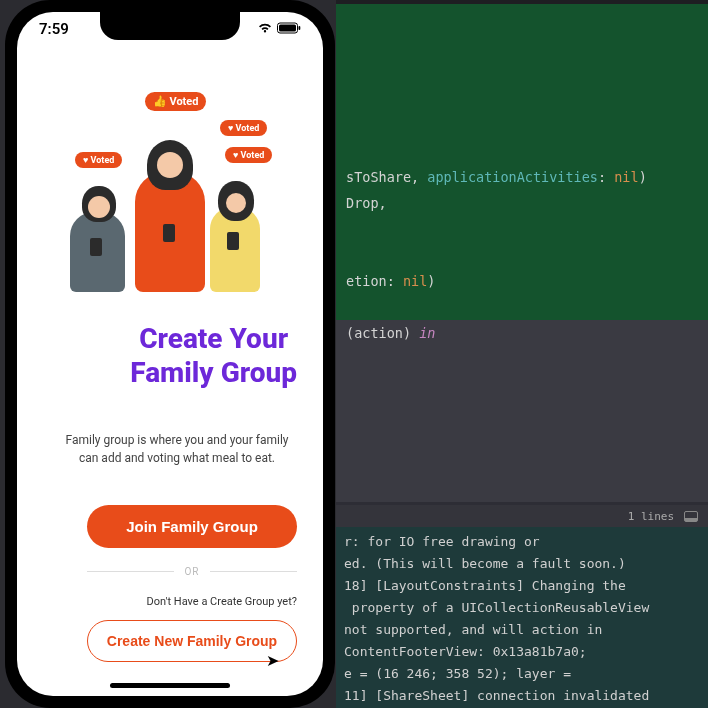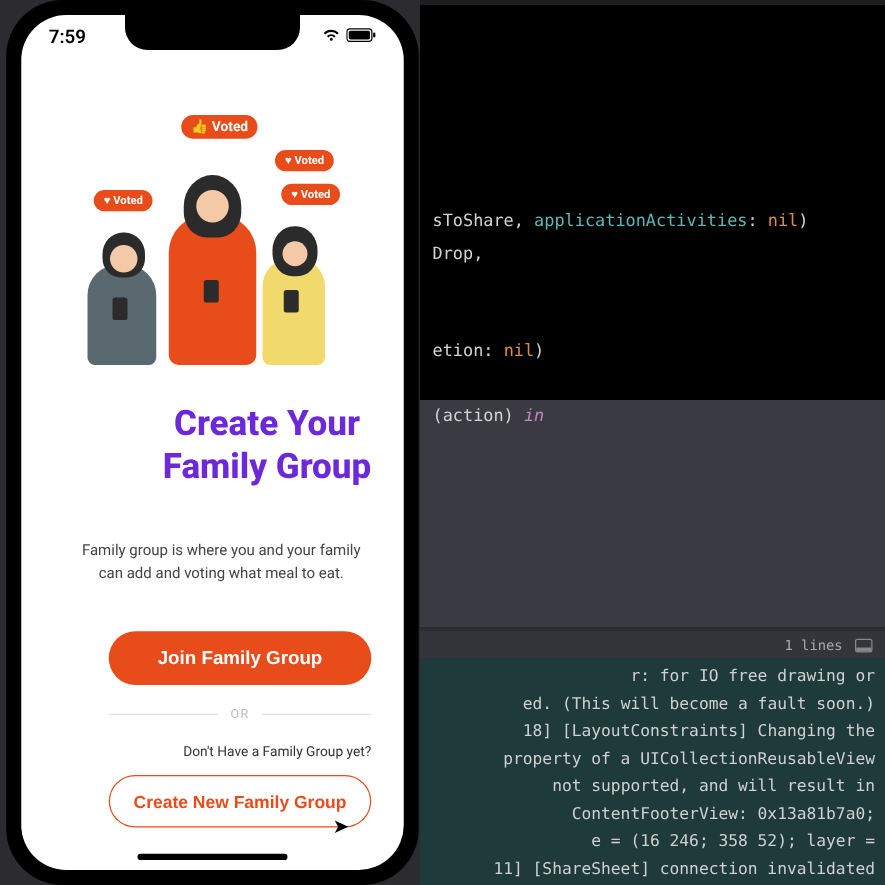--- a/index.html
+++ b/index.html
@@ -151,21 +151,21 @@
   font-family: "SF Mono", Menlo, monospace; font-size: 13.5px;
   color: #c8c8c8; overflow: hidden;
 }
 .editor-top {
   height: 4px; background: #1e1e22;
 }
 .code-body {
   padding: 0 10px;
   line-height: 26px;
   position: relative;
-  background: #000000;
+  background: #14532d;
 }
 .code-line { white-space: pre; }
 .gap1 { height: 160px; }
 .gap2 { height: 26px; }
 .highlight-block {
   background: #3a3a42;
   margin: 0 -10px; padding: 0 10px;
 }
 .k-teal { color: #5fb8b8; }
 .k-orange { color: #d88e4e; }
@@ -188,21 +188,21 @@
 }
 
 
 .console {
   position: absolute; left: 336px; top: 527px; right: 0; bottom: 0;
   background: #1e3a3a;
   font-family: "SF Mono", Menlo, monospace;
   font-size: 13px; line-height: 22px;
   color: #d0d0d0; padding: 4px 8px;
 }
-.console-line { white-space: pre-wrap; text-align: right; }
+.console-line { white-space: pre-wrap; }
 </style>
 </head>
 <body>
 
 <div class="phone">
   <div class="screen">
     <div class="notch"></div>
     <div class="status-bar">
       <span>7:59</span>
       <span class="status-icons">
@@ -243,21 +243,21 @@
       <p class="subtitle">Family group is where you and your family can add and voting what meal to eat.</p>
 
       <button class="btn-primary">Join Family Group</button>
 
       <div class="divider">
         <div class="divider-line"></div>
         <span class="divider-text">OR</span>
         <div class="divider-line"></div>
       </div>
 
-      <div class="prompt-text">Don't Have a Family Group yet?</div>
+      <div class="prompt-text">Don't Have a Create Group yet?</div>
 
       <button class="btn-secondary">Create New Family Group</button>
     </div>
 
     <div class="home-indicator"></div>
   </div>
 </div>
 
 <span class="cursor">➤</span>
 
@@ -286,18 +286,18 @@
 <div class="lines-footer">
   <span>1 lines</span>
   <span class="panel-icon"></span>
 </div>
 
 <div class="console">
   <div class="console-line">r: for IO free drawing or</div>
   <div class="console-line">ed. (This will become a fault soon.)</div>
   <div class="console-line">18] [LayoutConstraints] Changing the</div>
   <div class="console-line"> property of a UICollectionReusableView</div>
-  <div class="console-line">not supported, and will result in</div>
+  <div class="console-line">not supported, and will action in</div>
   <div class="console-line">ContentFooterView: 0x13a81b7a0;</div>
   <div class="console-line">e = (16 246; 358 52); layer =</div>
   <div class="console-line"></div>
   <div class="console-line">11] [ShareSheet] connection invalidated</div>
 </div>
 
 </body></html>

